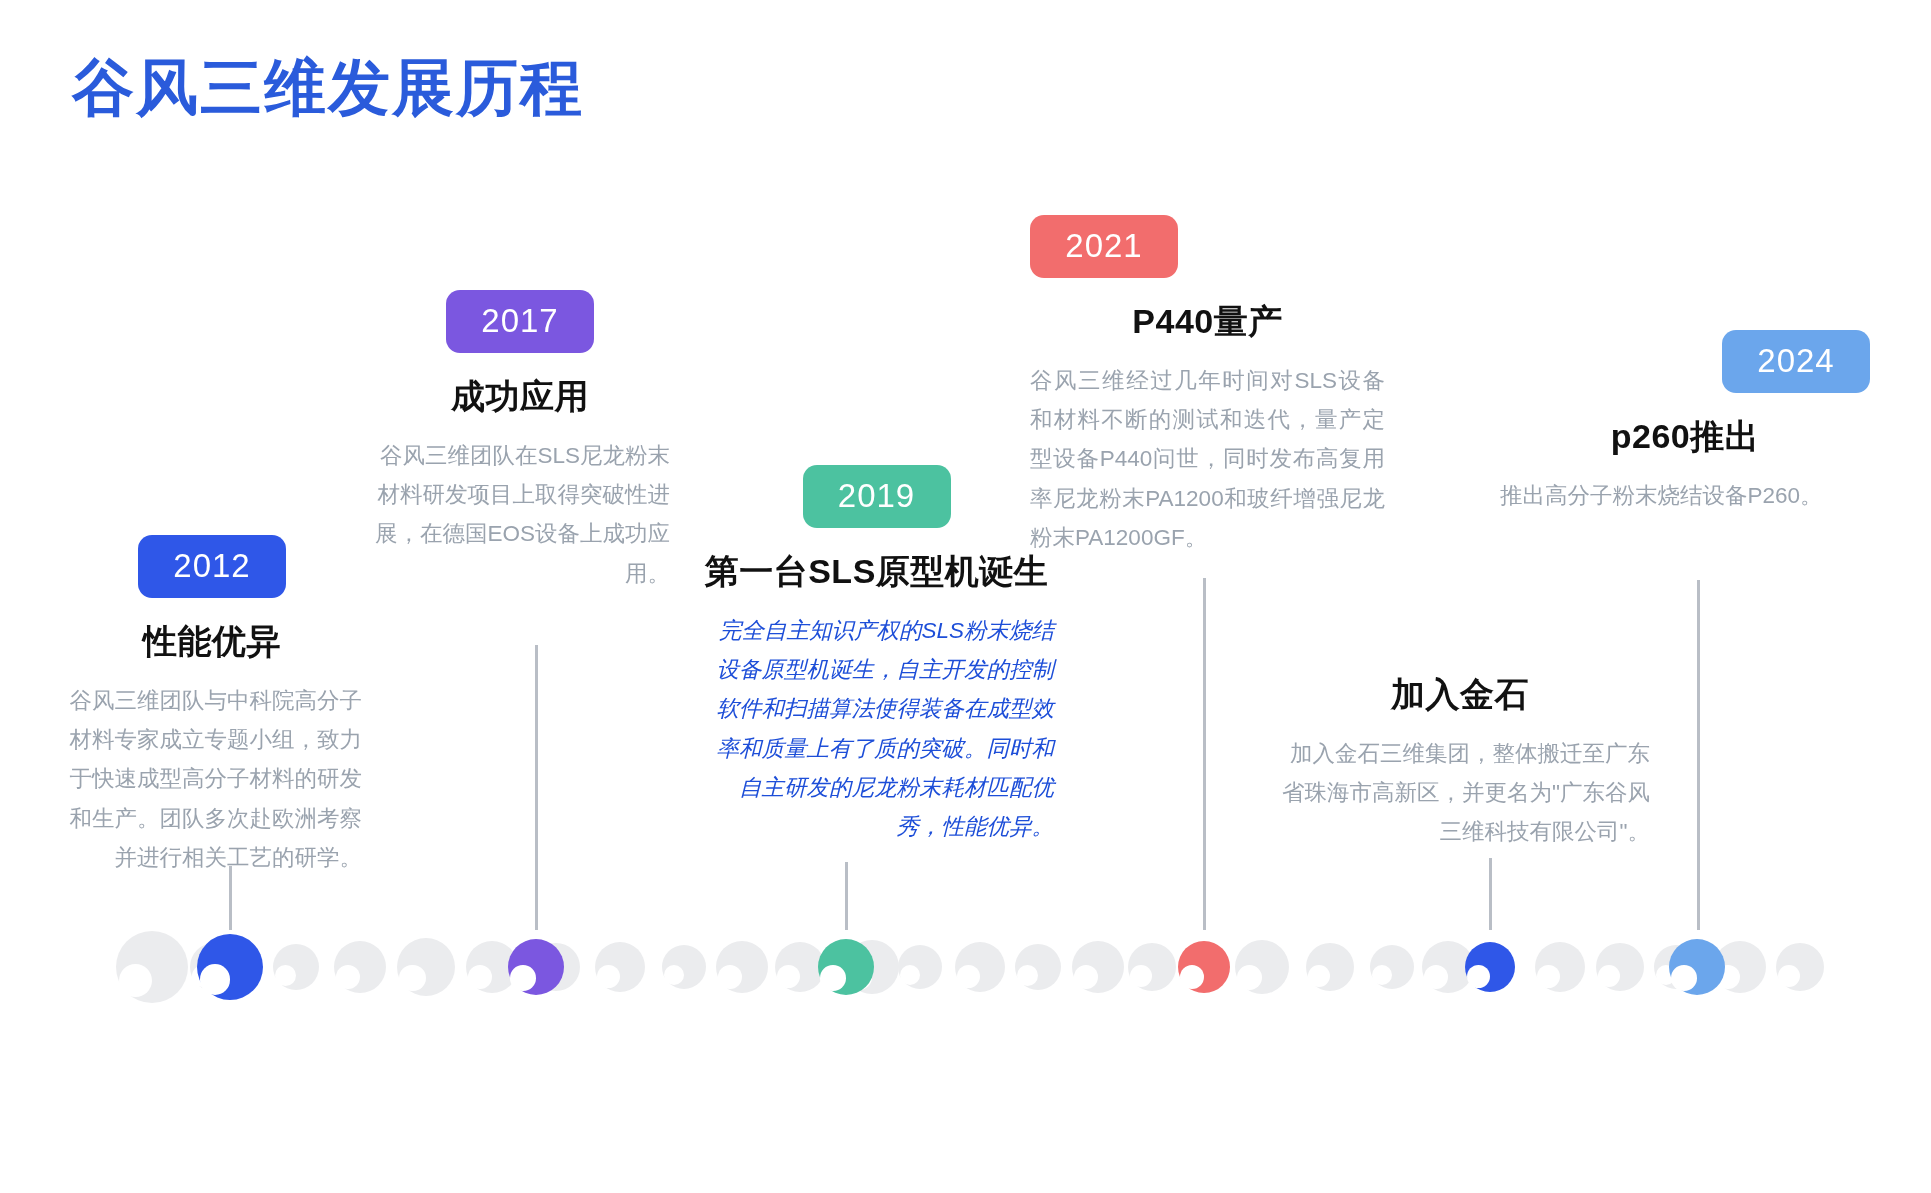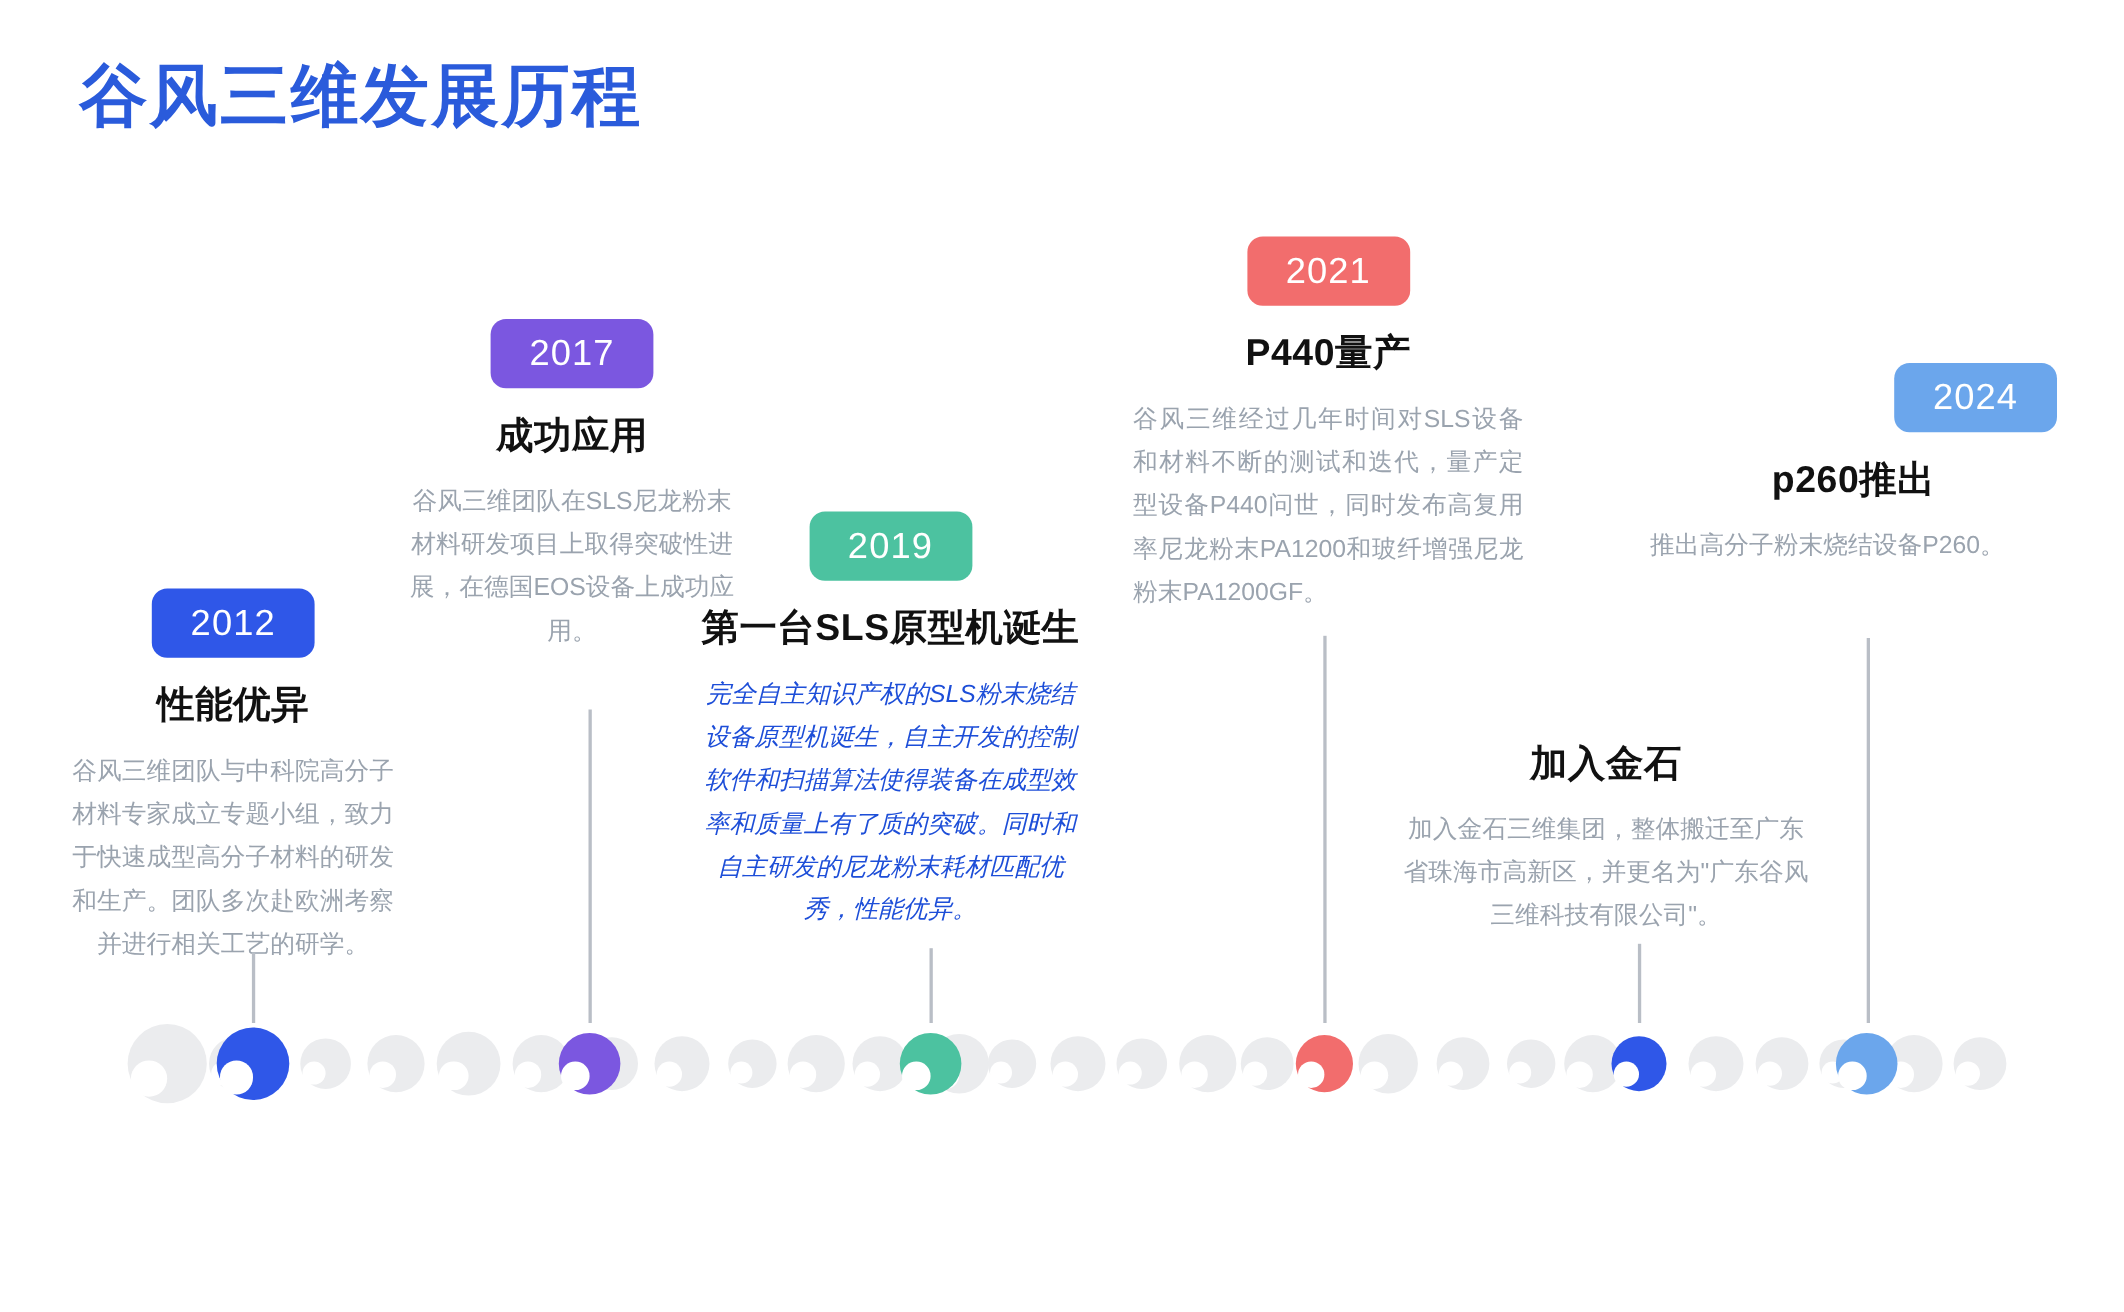--- a/index.html
+++ b/index.html
@@ -64,21 +64,21 @@
     font-weight: 400;
   }
   .ms-body.justify {
     text-align: justify;
     text-align-last: left;
     text-justify: inter-character;
   }
 
   
   .align-center { text-align: center; }
-  .align-left   { text-align: center; }
+  .align-left   { text-align: right; }
 
   
   .stem {
     position: absolute;
     width: 3px;
     background: #b9bec6;
   }
 
   
   #dot-strip {
@@ -116,31 +116,31 @@
 
 <div class="milestone align-center" style="left:370px; top:290px; width:300px;">
   <div class="year-badge-row" style="justify-content:center;">
     <span class="year-badge" id="badge-1" style="background: rgb(123, 87, 224);">2017</span>
   </div>
   <div class="ms-title" style="color: rgb(17, 17, 17);">成功应用</div>
   <div class="ms-body align-left" style="color: rgb(154, 163, 174);">谷风三维团队在SLS尼龙粉末材料研发项目上取得突破性进展，在德国EOS设备上成功应用。</div>
 </div>
 <div class="stem" style="left:535px; top:645px; height:285px;"></div>
 
-<div class="milestone align-center" style="left:632px; top:465px; width:355px;">
+<div class="milestone align-center" style="left:699px; top:465px; width:355px;">
   <div class="year-badge-row" style="justify-content:center;">
     <span class="year-badge" id="badge-2" style="background: rgb(76, 194, 160);">2019</span>
   </div>
   <div class="ms-title" style="color: rgb(17, 17, 17);">第一台SLS原型机诞生</div>
   <div class="ms-body align-left" style="color: #1d4ed8; font-style: italic;">完全自主知识产权的SLS粉末烧结设备原型机诞生，自主开发的控制软件和扫描算法使得装备在成型效率和质量上有了质的突破。同时和自主研发的尼龙粉末耗材匹配优秀，性能优异。</div>
 </div>
 <div class="stem" style="left:845px; top:862px; height:68px;"></div>
 
 <div class="milestone align-center" style="left:1030px; top:215px; width:355px;">
-  <div class="year-badge-row" style="justify-content:center;">
+  <div class="year-badge-row" style="justify-content:flex-start;">
     <span class="year-badge" id="badge-3" style="background: rgb(242, 109, 109);">2021</span>
   </div>
   <div class="ms-title" style="color: rgb(17, 17, 17);">P440量产</div>
   <div class="ms-body justify" style="color: rgb(154, 163, 174);">谷风三维经过几年时间对SLS设备和材料不断的测试和迭代，量产定型设备P440问世，同时发布高复用率尼龙粉末PA1200和玻纤增强尼龙粉末PA1200GF。</div>
 </div>
 <div class="stem" style="left:1203px; top:578px; height:352px;"></div>
 
 <div class="milestone align-center" style="left:1270px; top:588px; width:380px;">
   <div class="year-badge-row" style="justify-content:center;">
     <span class="year-badge" id="badge-4">2023</span>

